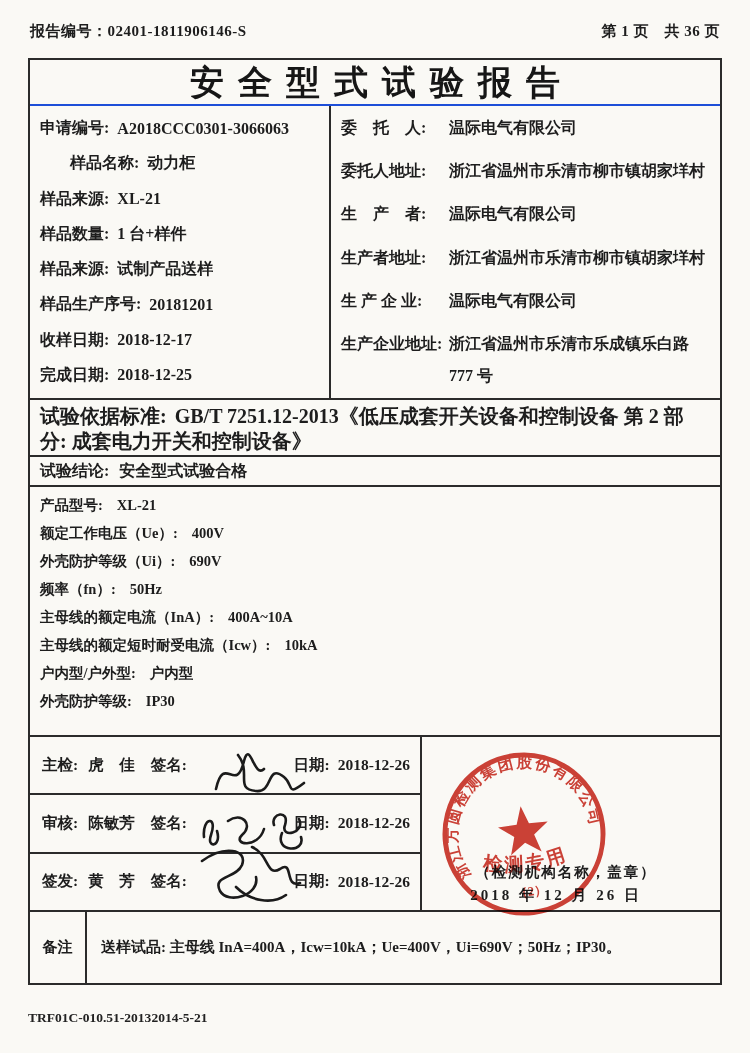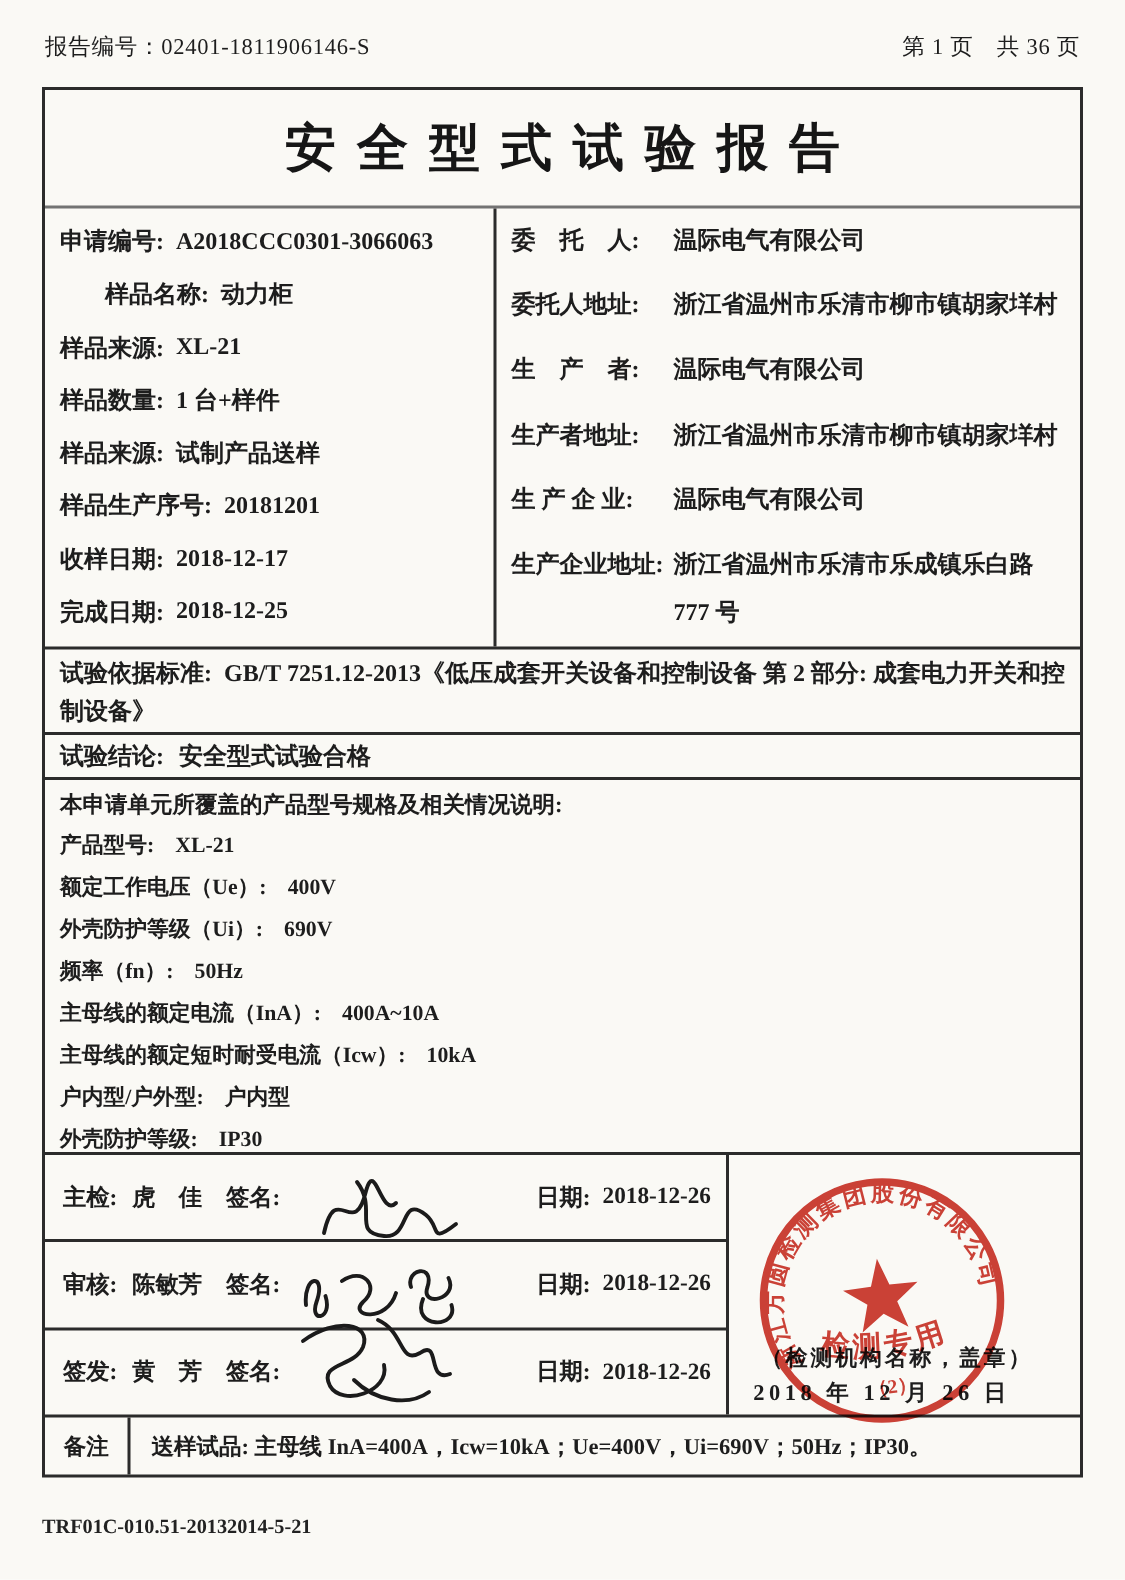--- a/index.html
+++ b/index.html
@@ -8,34 +8,34 @@
     background:#faf9f5;
     font-family:"Liberation Serif","DejaVu Serif",serif;
     color:#1d1d1d;
   }
   .sheet { position:relative; width:750px; height:1053px; overflow:hidden; }
 
   
   .doc-header {
     position:absolute; left:30px; right:30px; top:22px;
     display:flex; justify-content:space-between;
-    font-size:15px; font-weight:400; letter-spacing:.5px;
+    font-size:15px; font-weight:700; letter-spacing:.5px;
   }
 
   
   .report-table {
     position:absolute; left:28px; top:58px; width:694px; height:927px;
     border:2px solid #2b2b2b; box-sizing:border-box;
     display:flex; flex-direction:column; background:transparent;
   }
   .report-table > div { box-sizing:border-box; }
 
   .row-title {
-    height:79px; border-bottom:2px solid #737373;
-    display:flex; align-items:center; justify-content:center;
+    height:46px; border-bottom:2px solid #1d4ed8;
+    display:flex; justify-content:center;
   }
   .title-text {
     font-size:34px; font-weight:700; letter-spacing:14px; text-indent:14px;
     color:#161616;
   }
 
   .row-info { height:294px; border-bottom:2px solid #2b2b2b; display:flex; }
   .info-left {
     width:301px; border-right:2px solid #2b2b2b; box-sizing:border-box;
     padding:5px 6px 5px 10px; display:flex; flex-direction:column;
@@ -47,38 +47,38 @@
     flex:1; padding:6px 8px 6px 10px;
     display:flex; flex-direction:column; justify-content:space-between;
     font-size:16px; font-weight:600;
   }
   .ir-row { display:flex; line-height:32px; }
   .ir-label { width:108px; flex:none; }
   .ir-value { flex:1; }
 
   .row-standards {
     height:57px; border-bottom:2px solid #2b2b2b;
-    padding:4px 10px 0 10px; font-size:16px; font-weight:600; line-height:25px;
+    padding:4px 10px 0 10px; font-size:20px; font-weight:600; line-height:25px;
   }
   .row-standards .lbl { margin-right:8px; }
 
   .row-conclusion {
     height:30px; border-bottom:2px solid #2b2b2b;
     display:flex; align-items:center; padding:0 10px;
     font-size:16px; font-weight:700;
   }
   .row-conclusion .lbl { margin-right:10px; }
 
   .row-coverage { height:250px; border-bottom:2px solid #2b2b2b; padding:4px 10px 0 10px; }
   .coverage-heading { font-size:15px; font-weight:600; line-height:26px; }
   .spec-line { font-size:14.5px; font-weight:600; line-height:28px; white-space:nowrap; }
   .spec-line .lbl { margin-right:14px; }
 
   .row-signatures { height:175px; border-bottom:2px solid #2b2b2b; display:flex; position:relative; }
-  .sig-left { width:456px; border-right:2px solid #2b2b2b; box-sizing:border-box; display:flex; flex-direction:column; }
+  .sig-left { width:392px; border-right:2px solid #2b2b2b; box-sizing:border-box; display:flex; flex-direction:column; }
   .sig-row { flex:1; border-bottom:2px solid #2b2b2b; display:flex; align-items:center; padding:0 10px 0 12px; font-size:15.5px; font-weight:600; }
   .sig-row:last-child { border-bottom:none; }
   .sig-row .name { margin-left:10px; }
   .sig-row .signlbl { margin-left:16px; }
   .sig-gap { flex:1; }
   .sig-row .datelbl { margin-right:8px; }
   .sig-scribble { position:absolute; pointer-events:none; }
   .sig-scribble path { fill:none; stroke:#1b1b1b; stroke-width:2.6; stroke-linecap:round; }
 
   .stamp-cell { flex:1; position:relative; }
@@ -180,21 +180,20 @@
     <div class="row-standards">
       <span class="lbl">试验依据标准:</span><span>GB/T 7251.12-2013《低压成套开关设备和控制设备 第 2 部分: 成套电力开关和控制设备》</span>
     </div>
 
     <div class="row-conclusion">
       <span class="lbl">试验结论:</span>
         <span>安全型式试验合格</span>
     </div>
 
     <div class="row-coverage">
-      <div class="coverage-heading">本申请单元所覆盖的产品型号规格及相关情况说明:</div>
       <div class="spec-line"><span class="lbl">产品型号:</span><span>XL-21</span></div>
       <div class="spec-line"><span class="lbl">额定工作电压（Ue）:</span><span>400V</span></div>
       <div class="spec-line"><span class="lbl">外壳防护等级（Ui）:</span><span>690V</span></div>
       <div class="spec-line"><span class="lbl">频率（fn）:</span><span>50Hz</span></div>
       <div class="spec-line"><span class="lbl">主母线的额定电流（InA）:</span><span>400A~10A</span></div>
       <div class="spec-line"><span class="lbl">主母线的额定短时耐受电流（Icw）:</span><span>10kA</span></div>
       <div class="spec-line"><span class="lbl">户内型/户外型:</span><span>户内型</span></div>
       <div class="spec-line"><span class="lbl">外壳防护等级:</span><span>IP30</span></div>
     </div>
 

